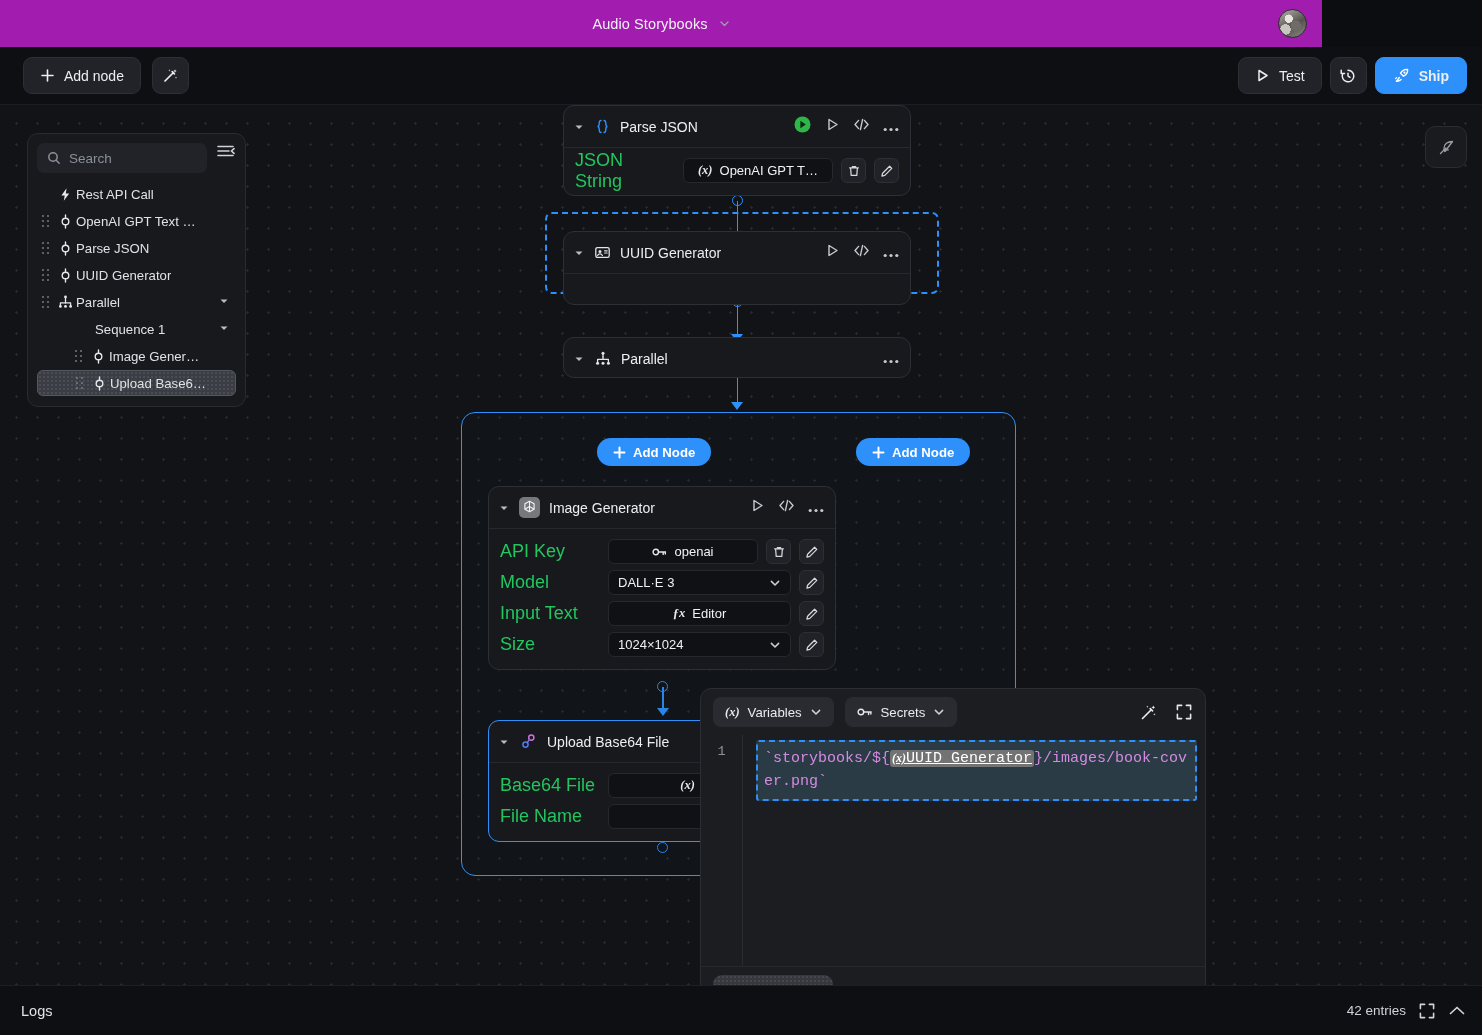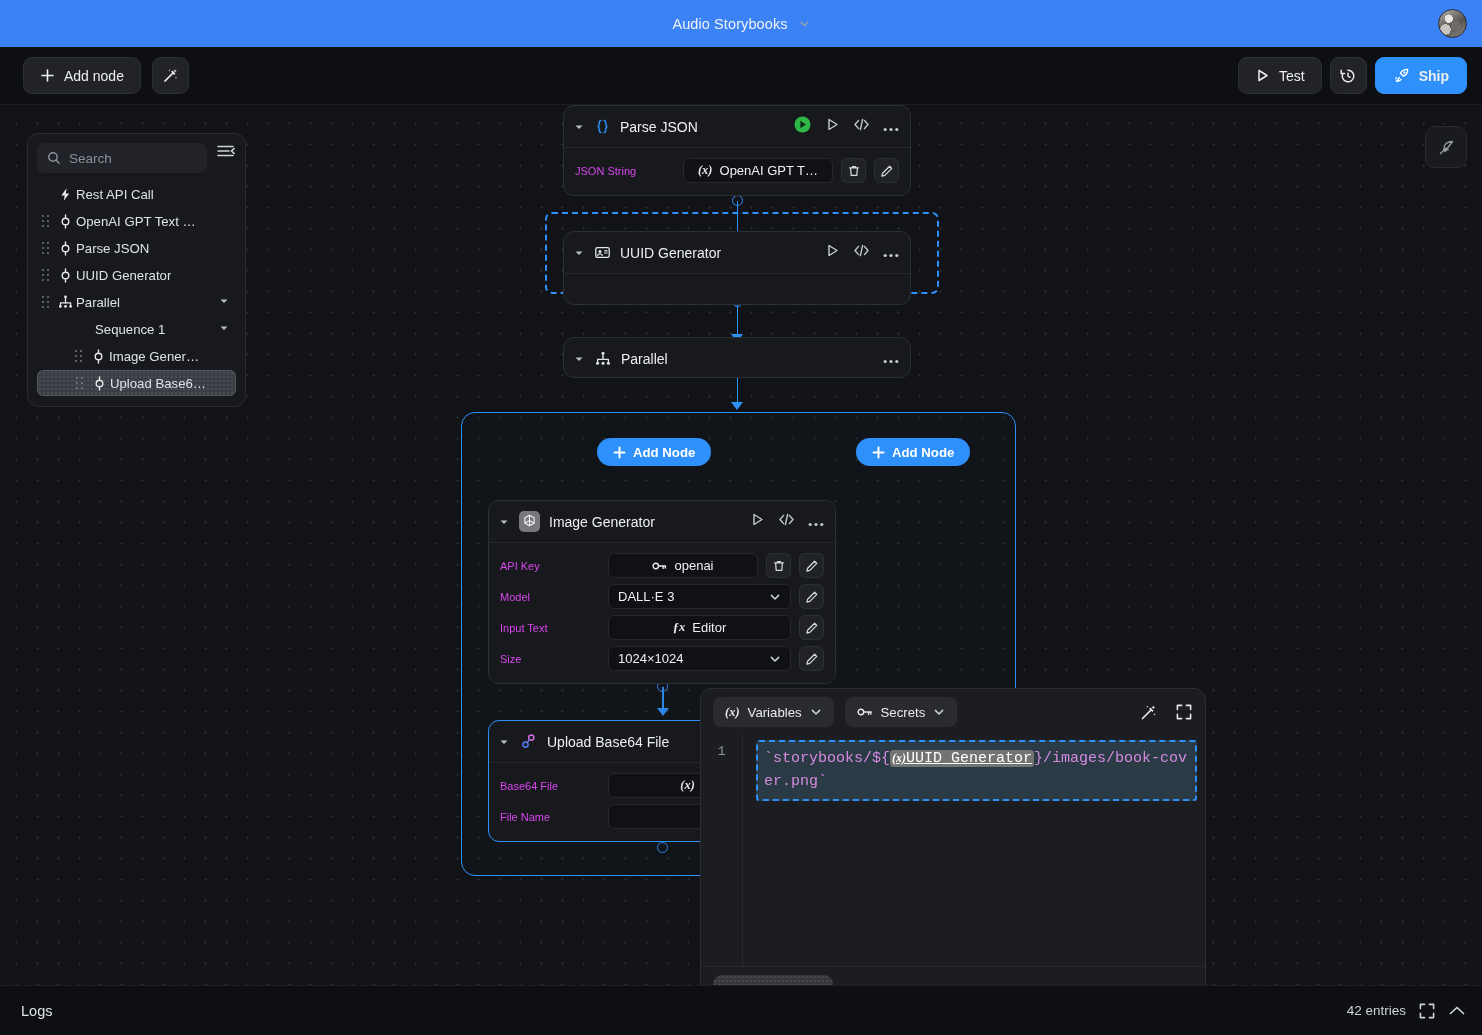--- a/index.html
+++ b/index.html
@@ -7,22 +7,22 @@
     width:1482px; height:1035px;
     background:#0c0d10;
     font-family:"Liberation Sans", sans-serif;
     color:#e8e9ec;
     overflow:hidden;
   }
   #root { position:relative; width:1482px; height:1035px; }
 
   
   .titlebar {
-    position:absolute; left:0; top:0; width:1482px; height:47px;
-    background:#3b82f6;
+    position:absolute; left:0; top:0; width:1322px; height:47px;
+    background:#a21caf;
     display:flex; align-items:center; justify-content:center;
   }
   .title-wrap { display:flex; align-items:center; gap:11px; }
   .title-text { font-size:14.5px; color:#f0f1f3; letter-spacing:.1px; }
   .avatar {
     position:absolute; right:15px; top:9px; width:29px; height:29px; border-radius:50%;
     background:
       radial-gradient(circle at 36% 32%, #e9e6e2 0 16%, transparent 17%),
       radial-gradient(circle at 62% 58%, #6f6b66 0 22%, transparent 23%),
       radial-gradient(circle at 24% 72%, #c9c5c0 0 18%, transparent 19%),
@@ -94,21 +94,21 @@
   }
   .node-head {
     display:flex; align-items:center; height:41px; padding:0 11px 0 9px; gap:9px;
   }
   .node-title { font-size:14px; color:#eceef1; white-space:nowrap; }
   .head-actions { margin-left:auto; display:flex; align-items:center; gap:13px; }
   .head-actions .hact { cursor:pointer; opacity:.92; }
   .node-body { border-top:1px solid #26282d; padding:9px 11px 11px 11px; }
   .param-row { display:flex; align-items:center; height:27px; gap:8px; }
   .param-row + .param-row { margin-top:4px; }
-  .param-label { font-size:11px; color:#d946ef; width:100px; flex:0 0 100px; }
+  .param-label { font-size:18px; color:#22c55e; width:100px; flex:0 0 100px; }
   .param-value {
     flex:1; height:25px; background:#0f1114; border:1px solid #26282d; border-radius:6px;
     display:flex; align-items:center; justify-content:center; gap:7px;
     font-size:13px; color:#f0f1f3; padding:0 9px; position:relative; cursor:pointer;
   }
   .param-value.left { justify-content:flex-start; }
   .param-value .dd-caret { position:absolute; right:9px; }
   .mini-btn {
     width:25px; height:25px; flex:0 0 25px; background:#202227; border:1px solid #2c2f35;
     border-radius:6px; display:flex; align-items:center; justify-content:center; cursor:pointer;
@@ -615,21 +615,21 @@
             <svg width="16" height="5" viewBox="0 0 16 5">
                 <circle cx="2.2" cy="2.5" r="1.6" fill="#d5d9de"></circle>
                 <circle cx="8" cy="2.5" r="1.6" fill="#d5d9de"></circle>
                 <circle cx="13.8" cy="2.5" r="1.6" fill="#d5d9de"></circle>
               </svg>
           </span>
         </span>
       </div>
     </div>
 
-    <div class="node" style="left:488px; top:395px; width:348px;">
+    <div class="node" style="left:488px; top:381px; width:348px;">
       <div class="node-head">
         <span class="ico">
           <svg width="12" height="12" viewBox="0 0 12 12">
               <path d="M2.5 4.5L6 8l3.5-3.5z" fill="#b9bec5"></path>
             </svg>
         </span>
         <span class="ico">
           <svg width="21" height="21" viewBox="0 0 21 21">
             <rect x="0" y="0" width="21" height="21" rx="5" fill="#77787b"></rect>
             <path d="M10.5 4.2l4.6 2.6v5.4l-4.6 2.6-4.6-2.6V6.8z" stroke="#f2f2f3" stroke-width="1.15" fill="none" stroke-linejoin="round"></path>

